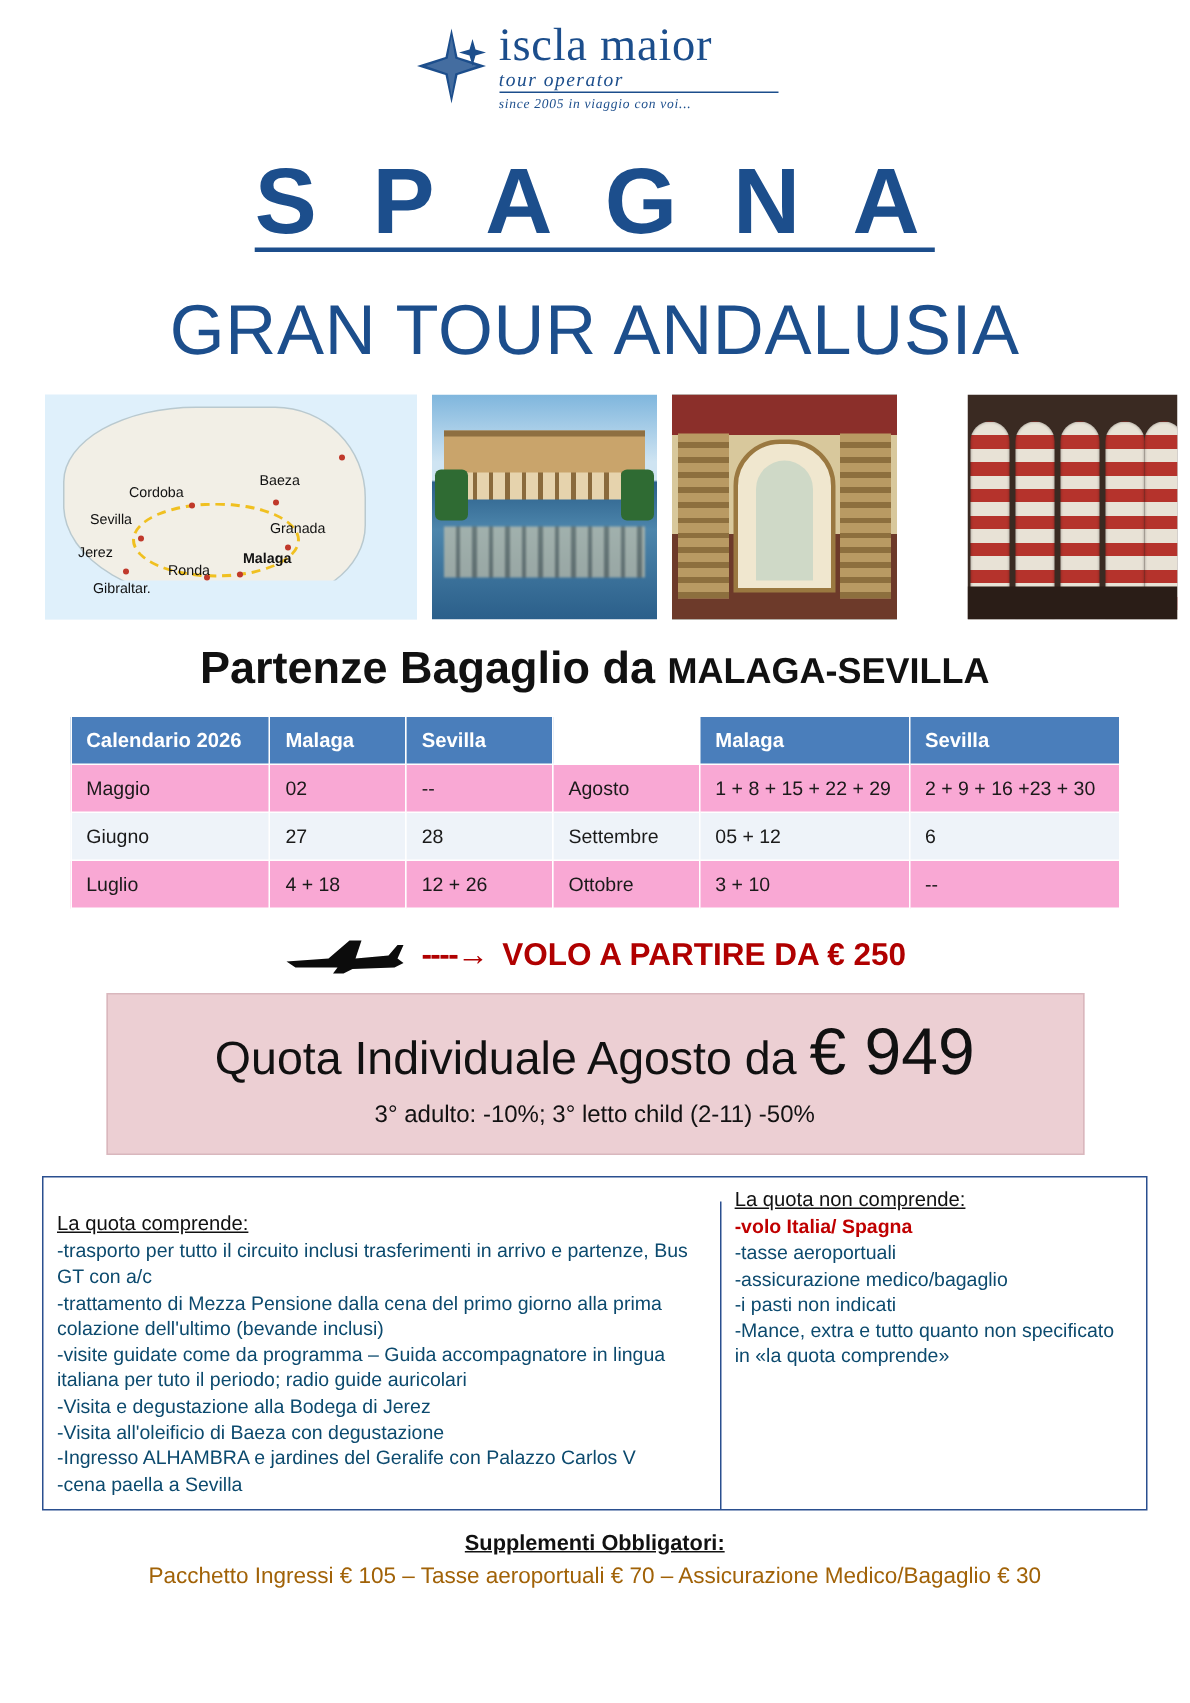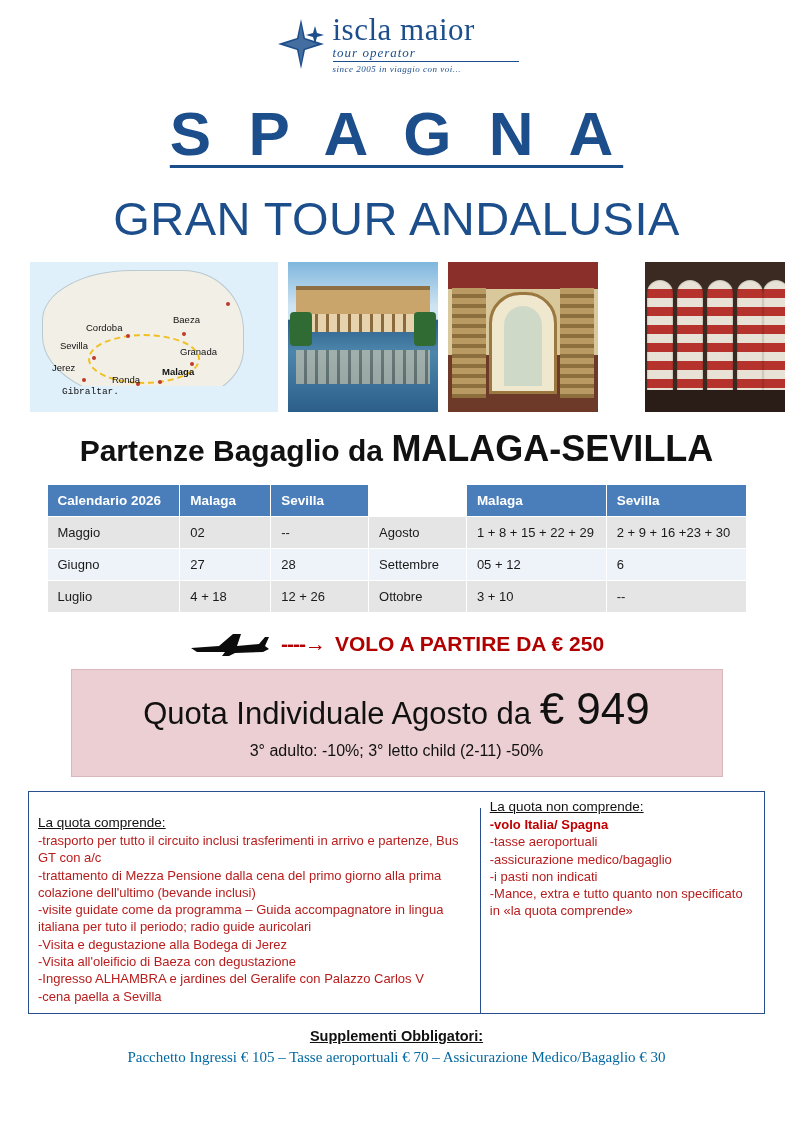--- a/index.html
+++ b/index.html
@@ -235,21 +235,21 @@
   
   .partenze {
     text-align: center;
     margin-top: 16px;
     font-size: 30px;
     color: #111;
     font-family: "Liberation Sans", sans-serif;
     font-weight: bold;
   }
   .partenze .lite { font-weight: bold; }
-  .partenze .strong { font-weight: bold; font-size: 36px; }
+  .partenze .strong { font-weight: bold; font-size: 24px; }
 
   
   .cal-wrap {
     margin: 14px auto 0;
     width: 700px;
   }
   table.cal {
     width: 100%;
     border-collapse: collapse;
     font-size: 13px;
@@ -262,21 +262,21 @@
     text-align: left;
     padding: 8px 10px;
     border: 1px solid #ffffff;
     font-size: 13.5px;
   }
   table.cal td {
     padding: 8px 10px;
     border: 1px solid #ffffff;
     color: #1a1a1a;
   }
-  table.cal tr.r-odd td { background: #e5e5e5; }
+  table.cal tr.r-odd td { background: #f9a8d4; }
   table.cal tr.r-even td { background: #eef3f9; }
 
   
   .volo-row {
     margin-top: 18px;
     display: flex;
     align-items: center;
     justify-content: center;
     gap: 10px;
   }
@@ -344,42 +344,42 @@
   .incl-title {
     font-size: 13.5px;
     text-decoration: underline;
     color: #111;
     margin-bottom: 2px;
     font-family: "Liberation Sans", sans-serif;
   }
   .incl-item {
     font-size: 13px;
     line-height: 1.33;
-    color: #b91c1c;
+    color: #0c4a6e;
     font-family: "Liberation Sans", sans-serif;
   }
   .incl-item.red { color: #c00000; font-weight: bold; }
 
   
   .footer {
     margin-top: 14px;
     text-align: center;
   }
   .footer-title {
     font-size: 14.5px;
     font-weight: bold;
     text-decoration: underline;
     color: #111;
     font-family: "Liberation Sans", sans-serif;
   }
   .footer-line {
     margin-top: 5px;
     font-size: 15px;
-    color: #0369a1;
-    font-family: Liberation Serif, serif;
+    color: #a16207;
+    font-family: Liberation Sans, sans-serif;
   }
 </style>
 </head>
 <body>
 
 <div class="logo-block">
   <div class="logo-row">
     <span class="logo-star">
       <svg viewBox="0 0 52 52" width="52" height="52" aria-hidden="true">
         <polygon points="26,1 30,20 49,26 30,32 26,51 22,32 3,26 22,20" fill="#1c4e8c"></polygon>
@@ -415,21 +415,21 @@
     <div class="map-dot" style="left:128px; top:118px;"></div>
     <div class="map-dot" style="left:196px; top:40px;"></div>
 
     <span class="map-city" style="left:56px;  top:60px;">Cordoba</span>
     <span class="map-city" style="left:143px; top:52px;">Baeza</span>
     <span class="map-city" style="left:30px;  top:78px;">Sevilla</span>
     <span class="map-city" style="left:150px; top:84px;">Granada</span>
     <span class="map-city" style="left:22px;  top:100px;">Jerez</span>
     <span class="map-city" style="left:82px;  top:112px;">Ronda</span>
     <span class="map-city bold" style="left:132px; top:104px;">Malaga</span>
-    <span class="map-city" style="left:32px;  top:124px;font-family:Liberation Mono, monospace;">Gibraltar.</span>
+    <span class="map-city" style="left:32px;  top:124px;">Gibraltar.</span>
   </div>
 
   <div class="photo photo-1">
     <div class="p1">
       <div class="bld"></div>
       <div class="arcade"></div>
       <div class="hedge-l"></div>
       <div class="hedge-r"></div>
       <div class="refl"></div>
     </div>

